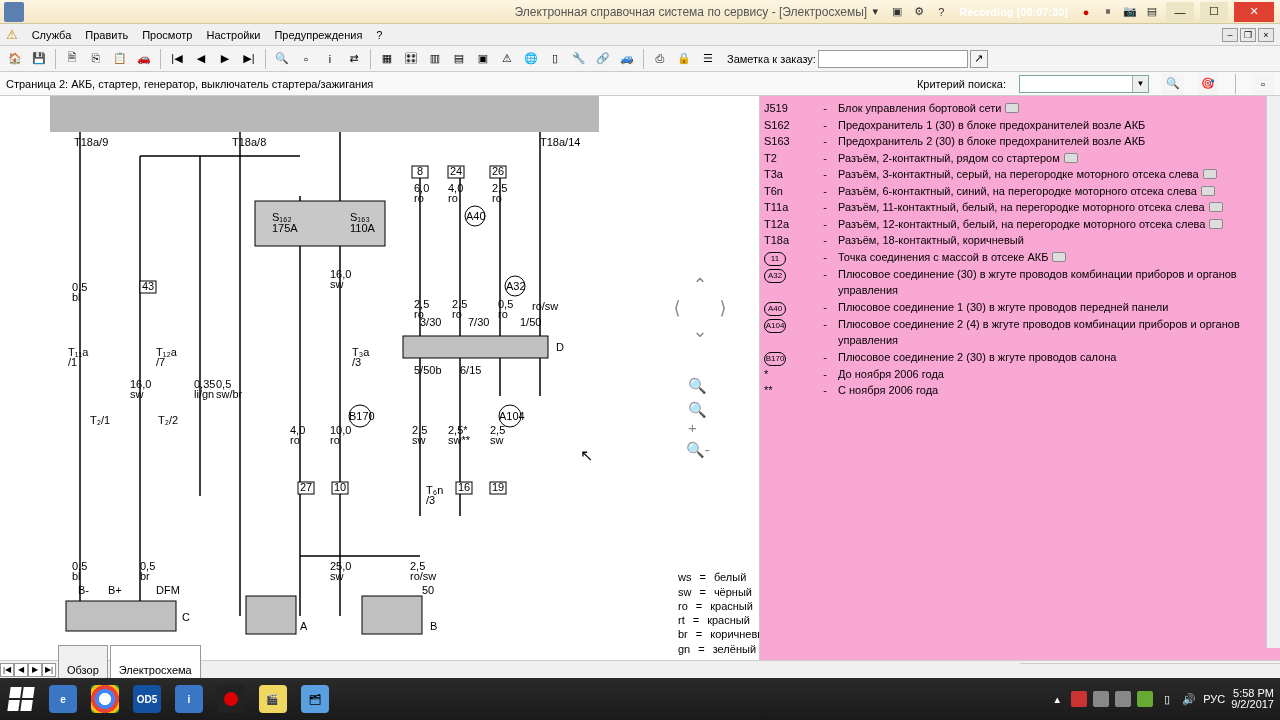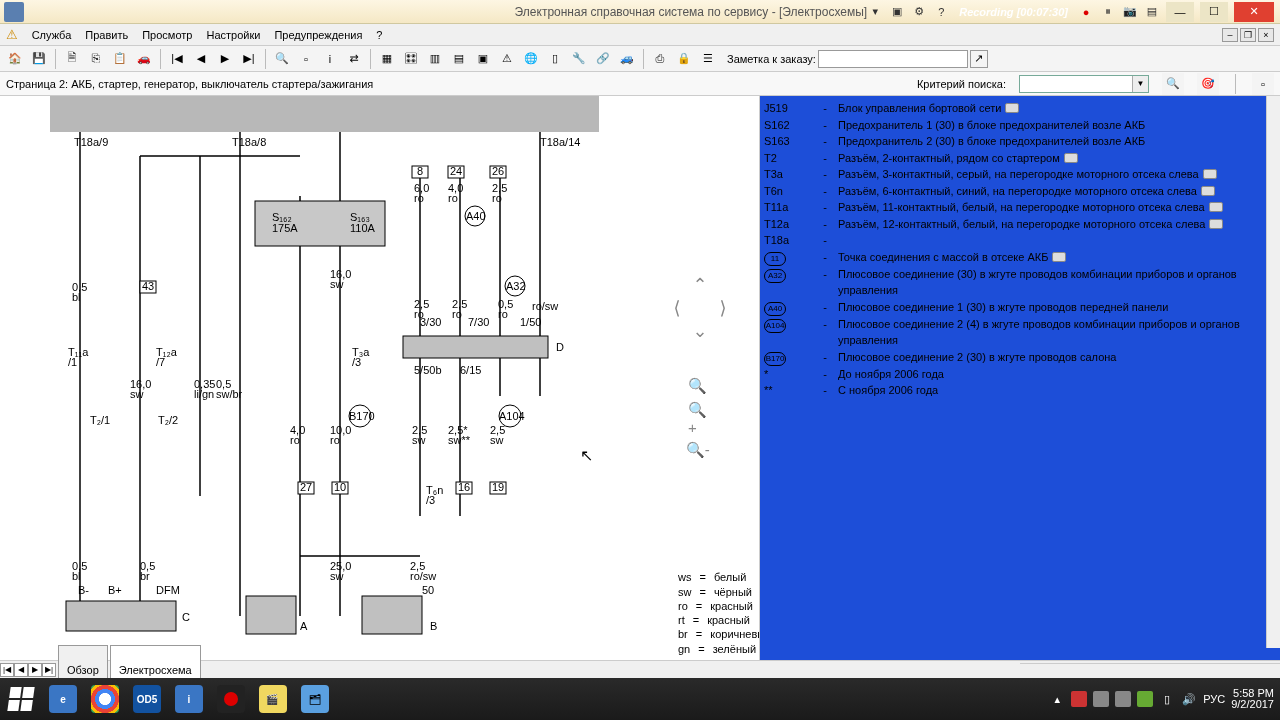--- a/index.html
+++ b/index.html
@@ -4,21 +4,21 @@
 <style>
 * { margin: 0; padding: 0; box-sizing: border-box; font-family: Tahoma, Arial, sans-serif; font-size: 11px; }
 body { background: #fff; overflow: hidden; width: 1280px; height: 720px; position: relative; }
 
 
 .titlebar { height: 24px; background: linear-gradient(#fdf6e3,#f5e8c5); display: flex; align-items: center; border-bottom: 1px solid #d0c8a0; }
 .titlebar .app-icon { width: 20px; height: 20px; margin: 0 4px; background: #5a7fb0; border-radius: 2px; }
 .titlebar .title { flex: 1; text-align: right; color: #555; font-size: 12px; }
 .titlebar .right-icons { display: flex; gap: 6px; align-items: center; padding-right: 6px; }
 .titlebar .ico { width: 16px; height: 16px; display:flex; align-items:center; justify-content:center; color:#333; }
-.titlebar .rec { color: #fff; font-weight:bold; font-size:11px; padding:1px 4px;font-style:italic; }
+.titlebar .rec { color: #fff; font-weight:bold; font-size:11px; padding:1px 4px; }
 .win-btn { width: 28px; height: 20px; display:flex; align-items:center; justify-content:center; color:#000; }
 .win-close { background:#e04030; color:#fff; width:40px; }
 .win-min,.win-max { background:#ece5c6; }
 
 
 .menubar { height: 22px; background: #f0f0f0; display:flex; align-items:center; padding: 0 6px; gap:14px; border-bottom:1px solid #ccc; position:relative;}
 .menubar .warn-ico { color:#cc8800; font-size:13px; }
 .menubar .menu-item { color:#000; cursor:default; }
 .menubar .mdi-btns { margin-left:auto; display:flex; gap:2px; }
 .menubar .mdi-btns .mb { width:16px; height:14px; background:#e8e8e8; border:1px solid #999; display:flex; align-items:center; justify-content:center; font-size:9px; }
@@ -34,21 +34,21 @@
 
 .searchrow { height:24px; background:#f8f8f8; border-bottom:1px solid #ccc; display:flex; align-items:center; padding:0 6px; }
 .page-label { color:#000; }
 .search-right { margin-left:auto; display:flex; align-items:center; gap:13px; }
 .search-combo { width:130px; height:18px; border:1px solid #7a9; background:#fff; position:relative; }
 .search-combo .dd { position:absolute; right:0; top:0; width:16px; height:100%; background:#eee; border-left:1px solid #aaa; display:flex; align-items:center; justify-content:center; font-size:8px; }
 
 
 .content { position:absolute; top:96px; bottom:58px; left:0; right:0; display:flex; }
 .diagram { flex:1; background:#fff; position:relative; overflow:hidden; border-right:1px solid #ccc; }
-.side-panel { width:520px; background:#1d4ed8; overflow-y:auto; padding:4px 6px 4px 4px; position:relative;}
+.side-panel { width:520px; background:#f9a8d4; overflow-y:auto; padding:4px 6px 4px 4px; position:relative;}
 
 
 .bot-tabs { position:absolute; bottom:42px; left:0; right:0; height:18px; background:#f0f0f0; display:flex; align-items:center; border-top:1px solid #ccc; font-size:11px;}
 .bot-tabs .tab-nav { width:14px; height:14px; border:1px solid #999; background:#fff; display:flex; align-items:center; justify-content:center; font-size:8px;}
 .bot-tabs .tab { padding:18px 8px; border:1px solid #999; border-bottom:none; background:#fff; margin-left:2px;text-align:center;}
 .bot-tabs .tab.active { background:#fff; font-weight:normal; }
 .bot-tabs .tab.inactive{ background:#f0f0f0; }
 
 .statusbar { position:absolute; bottom:24px; left:0; right:0; height:18px; background:#f4f4f4; border-top:1px solid #ccc; display:flex; }
 .statusbar .cell { border-right:1px solid #ccc; padding:1px 6px; height:100%; }
@@ -389,20 +389,21 @@
         <div style="flex: 1 1 0%;">Разъём, 11-контактный, белый, на перегородке моторного отсека слева<span class="cam-ico"></span></div>
       </div>
       <div class="legend-row">
         <div class="legend-code">T12a</div>
         <div class="legend-dash">-</div>
         <div style="flex: 1 1 0%;">Разъём, 12-контактный, белый, на перегородке моторного отсека слева<span class="cam-ico"></span></div>
       </div>
       <div class="legend-row">
         <div class="legend-code">T18a</div>
         <div class="legend-dash">-</div>
+        <div style="flex: 1 1 0%;">Разъём, 18-контактный, коричневый</div>
       </div>
       <div class="legend-row">
         <div class="legend-code"><span class="circ">11</span></div>
         <div class="legend-dash">-</div>
         <div style="flex: 1 1 0%;">Точка соединения с массой в отсеке АКБ<span class="cam-ico"></span></div>
       </div>
       <div class="legend-row">
         <div class="legend-code"><span class="circ">A32</span></div>
         <div class="legend-dash">-</div>
         <div style="flex: 1 1 0%;">Плюсовое соединение (30) в жгуте проводов комбинации приборов и органов управления</div>

